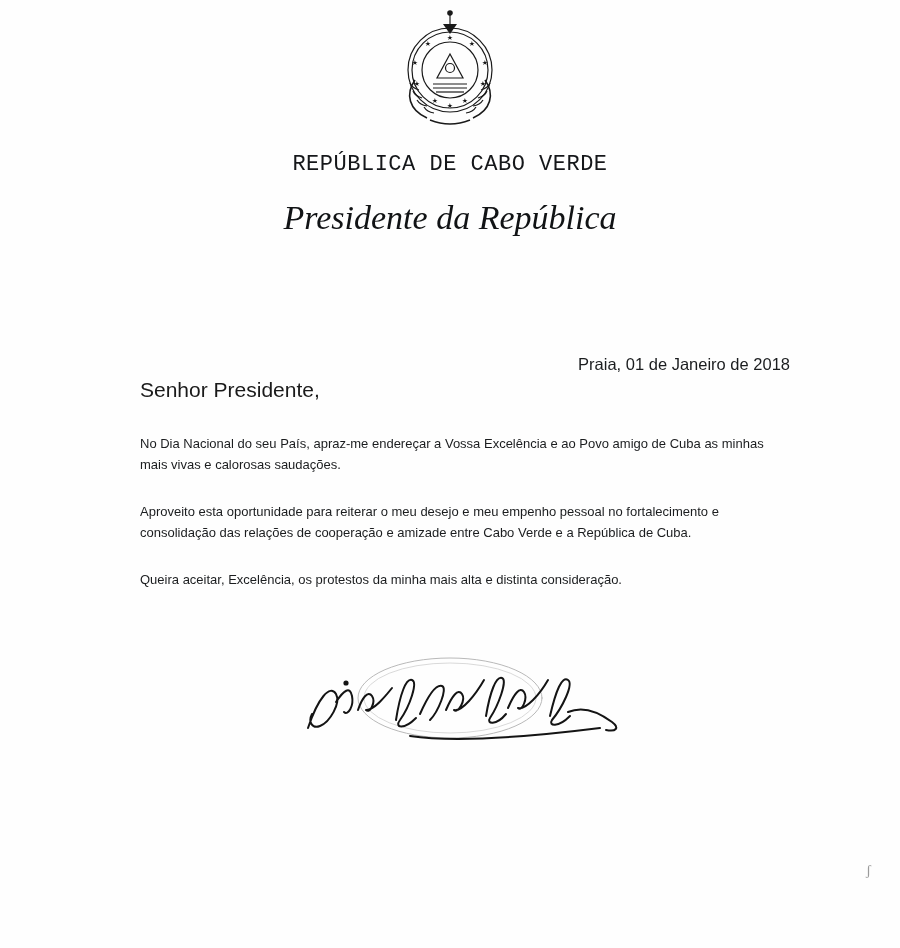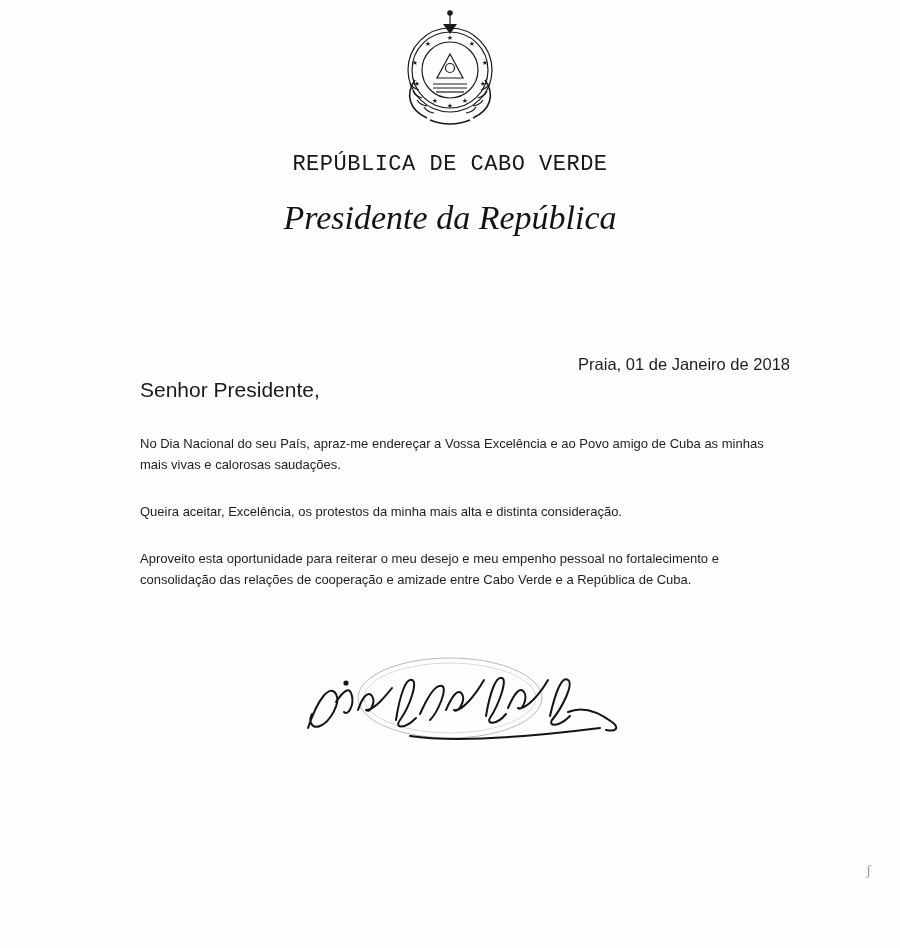--- a/index.html
+++ b/index.html
@@ -172,22 +172,22 @@
 
   <div class="letter-body">
 
     <div class="place-date">Praia, 01 de Janeiro de 2018</div>
 
     <div class="salutation">
       <div>Senhor Presidente,</div>
     </div>
 
     <p class="para">No Dia Nacional do seu País, apraz-me endereçar a Vossa Excelência e ao Povo amigo de Cuba as minhas mais vivas e calorosas saudações.</p>
+    <p class="para">Aproveito esta oportunidade para reiterar o meu desejo e meu empenho pessoal no fortalecimento e consolidação das relações de cooperação e amizade entre Cabo Verde e a República de Cuba.</p>
     <p class="para">Queira aceitar, Excelência, os protestos da minha mais alta e distinta consideração.</p>
-    <p class="para">Aproveito esta oportunidade para reiterar o meu desejo e meu empenho pessoal no fortalecimento e consolidação das relações de cooperação e amizade entre Cabo Verde e a República de Cuba.</p>
 
     <div class="signature-block">
       <div class="signature-svg">
         <svg viewBox="0 0 330 110" width="330" height="110" aria-hidden="true">
           <g fill="none" stroke="#141414" stroke-width="2" stroke-linecap="round" stroke-linejoin="round">
 
             <ellipse cx="150" cy="48" rx="92" ry="40" stroke="#b9b9b9" stroke-width="1"></ellipse>
             <ellipse cx="150" cy="48" rx="86" ry="35" stroke="#cfcfcf" stroke-width="0.8"></ellipse>
 
             <path d="M8 78 C18 48 30 34 36 44 C41 53 30 72 20 76 C12 79 8 72 12 64"></path>

